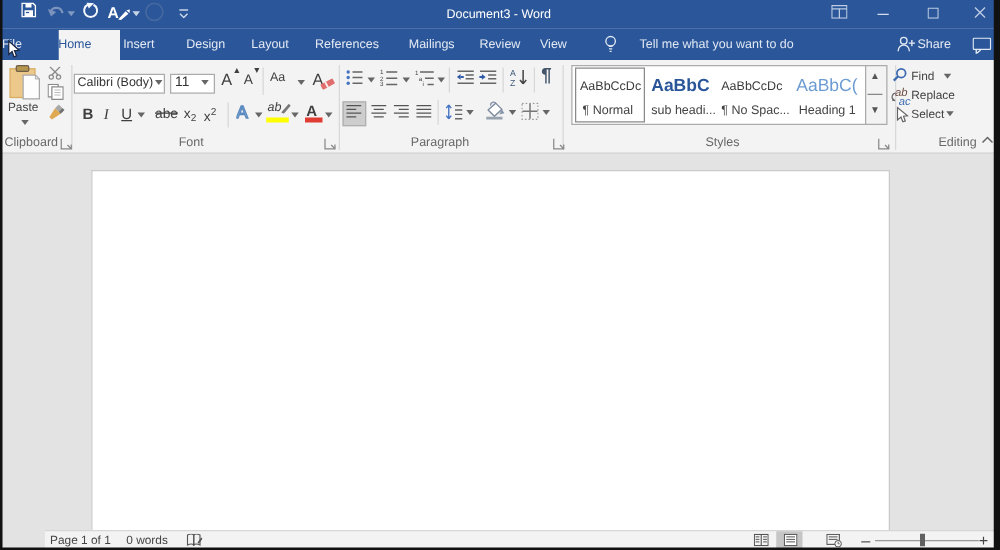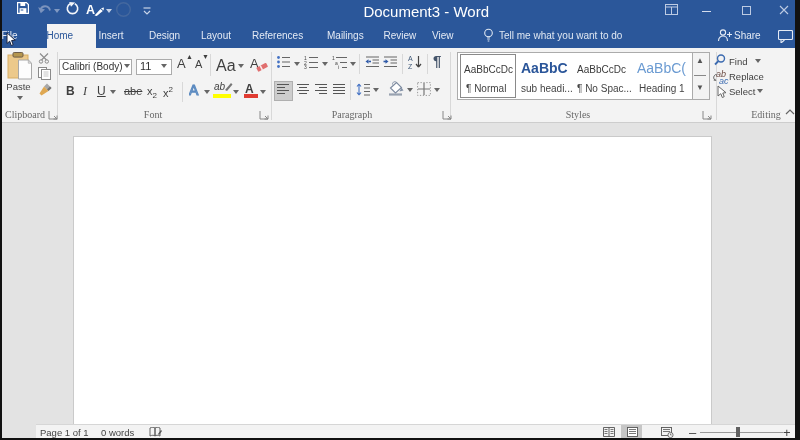--- a/index.html
+++ b/index.html
@@ -5,21 +5,21 @@
   html,body{margin:0;padding:0;}
   body{width:800px;height:440px;background:#101010;overflow:hidden;position:relative;
        font-family:"Liberation Sans",sans-serif;}
   .ab{position:absolute;}
   #win{position:absolute;left:0;top:0;width:800px;height:440px;background:#e3e3e3;overflow:hidden;}
   #titlebar{position:absolute;left:0;top:0;width:800px;height:23px;background:#2b579a;}
   #tabrow{position:absolute;left:0;top:23px;width:800px;height:25px;background:#2b579a;}
   .tab{position:absolute;top:0;height:25px;line-height:26px;color:#e4eaf4;font-size:10px;text-align:left;}
   #ribbon{position:absolute;left:0;top:48px;width:800px;height:74px;background:#f3f3f3;border-bottom:1px solid #cdcdcd;}
   .vsep{position:absolute;top:4px;height:68px;width:1px;background:#d8d8d8;}
-  .glabel{position:absolute;top:60px;height:14px;font-size:10px;color:#686868;text-align:center;line-height:14px;font-family:Liberation Serif, serif;}
+  .glabel{position:absolute;top:60px;height:14px;font-size:10px;color:#686868;text-align:center;line-height:14px;}
   .launch{position:absolute;width:10px;height:10px;}
   #docarea{position:absolute;left:0;top:123px;width:800px;height:301px;background:#e3e3e3;}
   #page{position:absolute;left:73px;top:13px;width:637px;height:289px;background:#fff;border:1px solid #cacaca;border-bottom:none;}
   #statusbar{position:absolute;left:0;top:424px;width:800px;height:14px;background:#f3f3f3;border-top:1px solid #d6d6d6;font-size:11px;color:#444;margin-left:36px;}
   .ico{position:absolute;}
   .txt{position:absolute;white-space:nowrap;}
   .cbo{position:absolute;background:#fff;border:1px solid #ababab;}
   .dd{position:absolute;width:0;height:0;border-left:3px solid transparent;border-right:3px solid transparent;border-top:4px solid #666;}
   #stripL{position:absolute;left:0;top:0;width:2px;height:440px;background:#111;z-index:50;}
   #stripR{position:absolute;left:795px;top:0;width:5px;height:440px;background:#111;z-index:50;}
@@ -51,21 +51,21 @@
     <div class="txt" style="left:86px;top:3px;color:#fff;font-size:12.5px;font-weight:bold;">A</div>
     <svg class="ico" style="left:94px;top:7px" width="10" height="9" viewBox="0 0 10 9">
       <path d="M0.5 8.5 L6.5 2 L8.8 4 L2.8 9 Z" fill="#fff"></path>
       <path d="M7 1.2 L9.6 3.4 L9.9 0.6 Z" fill="#fff"></path>
     </svg>
     <div class="dd" style="left:106px;top:9px;border-top-color:#c8d4e8;"></div>
     <svg class="ico" style="left:143px;top:7px" width="8" height="8" viewBox="0 0 8 8">
       <path d="M0.5 1 h7" stroke="#c8d4e8" stroke-width="1.2"></path>
       <path d="M1 4 L4 7 L7 4" fill="none" stroke="#c8d4e8" stroke-width="1.2"></path>
     </svg>
-    <div class="txt" style="left:309px;top:0;width:180px;text-align:right;color:#fff;font-size:15px;line-height:23px;">Document3 - Word</div>
+    <div class="txt" style="left:309px;top:0;width:180px;text-align:center;color:#fff;font-size:10px;line-height:23px;">Document3 - Word</div>
     <svg class="ico" style="left:665px;top:4px" width="13" height="11" viewBox="0 0 13 11">
       <rect x="0.5" y="0.5" width="12" height="10" fill="none" stroke="#bdcbe3" stroke-width="1"></rect>
       <line x1="0.5" y1="3" x2="12.5" y2="3" stroke="#bdcbe3"></line>
       <line x1="6.5" y1="3" x2="6.5" y2="10.5" stroke="#bdcbe3"></line>
     </svg>
     <div class="ab" style="left:702px;top:11px;width:9px;height:1.2px;background:#d4dded;"></div>
     <svg class="ico" style="left:742px;top:6px" width="9" height="9" viewBox="0 0 9 9">
       <rect x="0.5" y="0.5" width="8" height="8" fill="none" stroke="#bdcbe3"></rect>
     </svg>
     <svg class="ico" style="left:779px;top:5px" width="10" height="10" viewBox="0 0 10 10">
@@ -81,21 +81,21 @@
     <div class="tab" style="left:149px;width:40px;">Design</div>
     <div class="tab" style="left:201px;width:40px;">Layout</div>
     <div class="tab" style="left:252px;width:60px;">References</div>
     <div class="tab" style="left:327px;width:40px;">Mailings</div>
     <div class="tab" style="left:383.5px;width:40px;">Review</div>
     <div class="tab" style="left:432px;width:40px;">View</div>
     <svg class="ico" style="left:483px;top:5px" width="11" height="15" viewBox="0 0 11 15">
       <circle cx="5.5" cy="5" r="3.8" fill="none" stroke="#dfe7f2" stroke-width="1.1"></circle>
       <path d="M4 9 h3 M4.2 11 h2.6 M4.7 13 h1.6" stroke="#dfe7f2" stroke-width="1"></path>
     </svg>
-    <div class="tab" style="left:499px;width:160px;text-align:left;color:#dfe7f2;">Tell me what you want to do</div>
+    <div class="tab" style="left:475px;width:160px;text-align:right;color:#dfe7f2;">Tell me what you want to do</div>
     <svg class="ico" style="left:717px;top:5px" width="16" height="14" viewBox="0 0 16 14">
       <circle cx="6" cy="4.5" r="2.6" fill="none" stroke="#e4eaf4" stroke-width="1.1"></circle>
       <path d="M1.5 13 C1.5 9.5 4 8 6 8 C8 8 10.5 9.5 10.5 13" fill="none" stroke="#e4eaf4" stroke-width="1.1"></path>
       <path d="M12.5 4 v5 M10 6.5 h5" stroke="#e4eaf4" stroke-width="1.1"></path>
     </svg>
     <div class="tab" style="left:734px;width:36px;text-align:left;">Share</div>
     <svg class="ico" style="left:778px;top:7px" width="15" height="13" viewBox="0 0 15 13">
       <rect x="0.5" y="0.5" width="14" height="9" rx="1" fill="none" stroke="#e4eaf4" stroke-width="1.1"></rect>
       <path d="M3 10 L3 13 L6.5 10" fill="none" stroke="#e4eaf4" stroke-width="1.1"></path>
     </svg>
@@ -144,21 +144,21 @@
     <div class="txt" style="left:62px;top:13px;font-size:10px;color:#333;text-align:center;">Calibri (Body)</div>
     <div class="dd" style="left:124px;top:16px;"></div>
     <div class="cbo" style="left:136px;top:10.5px;width:34px;height:14px;"></div>
     <div class="txt" style="left:140px;top:12px;font-size:11px;color:#333;">11</div>
     <div class="dd" style="left:161px;top:16px;"></div>
     <div class="txt" style="left:177px;top:8px;font-size:13px;color:#3f3f3f;">A</div>
     <div class="txt" style="left:186px;top:5px;font-size:7px;color:#3f3f3f;">▲</div>
     <div class="txt" style="left:195px;top:10px;font-size:11px;color:#3f3f3f;">A</div>
     <div class="txt" style="left:202px;top:5px;font-size:7px;color:#3f3f3f;">▼</div>
     <div class="vsep" style="left:210px;top:6px;height:22px;"></div>
-    <div class="txt" style="left:216px;top:9px;font-size:16px;color:#3f3f3f;">Aa</div>
+    <div class="txt" style="left:216px;top:9px;font-size:10px;color:#3f3f3f;">Aa</div>
     <div class="dd" style="left:238px;top:16px;"></div>
     <div class="txt" style="left:250px;top:8px;font-size:13px;color:#3f3f3f;">A</div>
     <svg class="ico" style="left:256px;top:14px" width="12" height="10" viewBox="0 0 12 10">
       <g transform="rotate(-28 6 5)">
           <rect x="0.5" y="3" width="11" height="4.6" rx="0.8" fill="#e06e6e"></rect>
       <rect x="4.2" y="3" width="1.6" height="4.6" fill="#fff" opacity="0.85"></rect>
         </g>
     </svg>
 
     <div class="txt" style="left:66px;top:36px;font-size:12px;font-weight:bold;color:#3f3f3f;">B</div>

